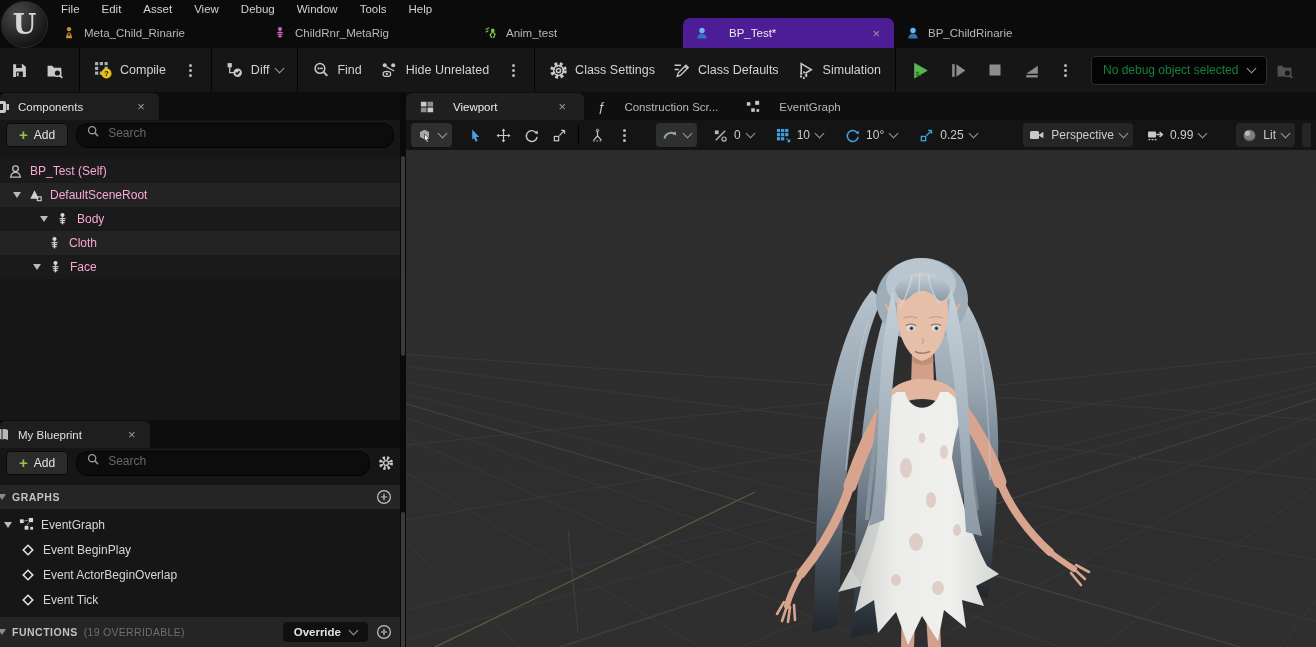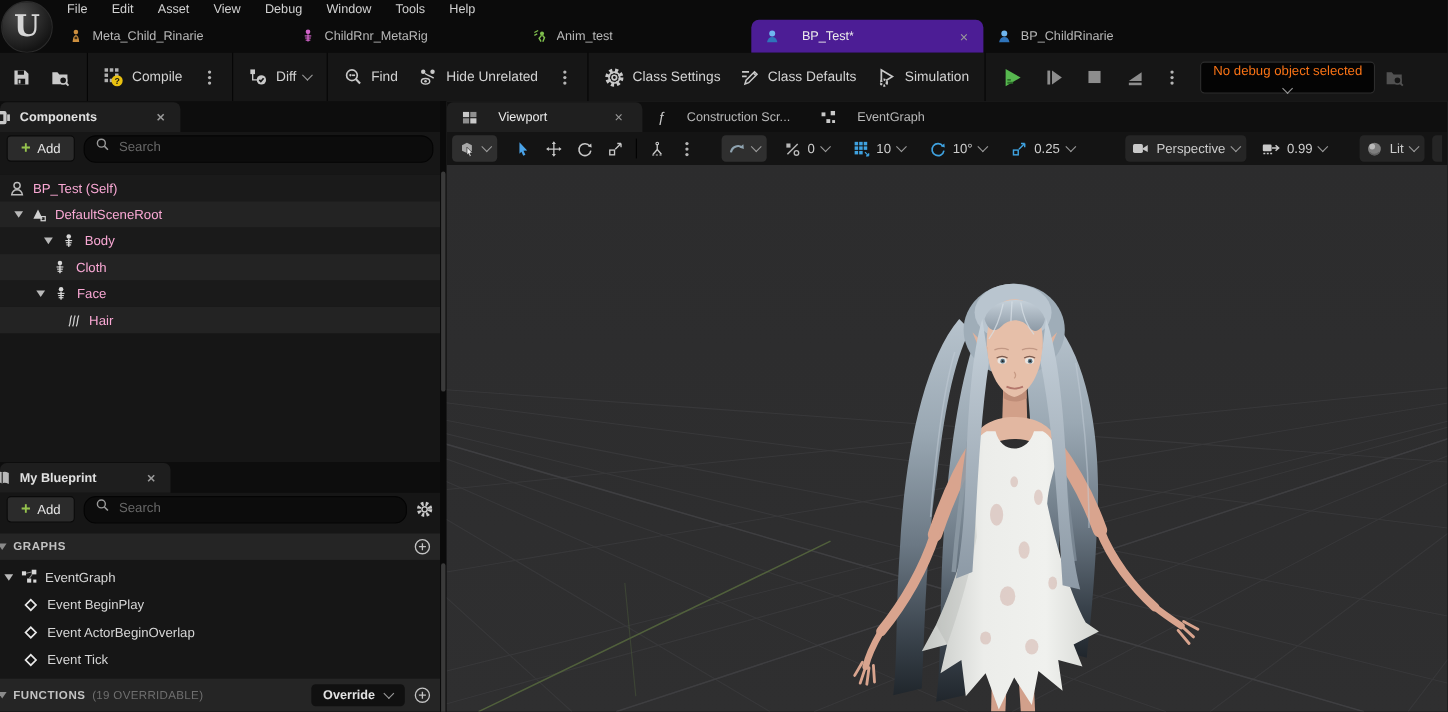--- a/index.html
+++ b/index.html
@@ -26,28 +26,28 @@
         font-size:11.5px;color:#b8b8b8;}
   .atab.active{background:#4c1d95;border-radius:7px 7px 0 0;color:#ececec;gap:20px;}
   .atab .lbl{white-space:nowrap;overflow:hidden;text-overflow:ellipsis;}
   .atab .xclose{margin-left:auto;}
 
   
   .toolbar{position:absolute;top:48px;left:0;right:0;height:44px;background:#161616;
            display:flex;align-items:center;padding:0 2px;}
   .tbtn{display:flex;align-items:center;gap:7px;padding:0 9px;height:44px;font-size:12.5px;color:#d2d2d2;}
   .debug-dd{display:flex;align-items:center;gap:10px;background:#040404;border:1px solid #2d2d2d;
-            border-radius:4px;height:27px;padding:0 11px;font-size:12px;color:#f97316;margin-left:10px;flex-direction:column;}
+            border-radius:4px;height:27px;padding:0 11px;font-size:12px;color:#15803d;margin-left:10px;}
   .dim{opacity:.45;}
 
   
   .leftcol{position:absolute;top:92px;left:0;width:400px;bottom:0;background:#161616;overflow:hidden;}
   .pstrip{height:28px;background:#0d0d0d;display:flex;align-items:flex-end;}
   .ptab{height:27px;background:#1e1e1e;border-radius:6px 6px 0 0;display:flex;align-items:center;gap:8px;
-        padding:0 10px 0 0;font-size:11.5px;color:#e0e0e0;min-width:140px;font-weight:bold;}
+        padding:0 10px 0 0;font-size:11.5px;color:#e0e0e0;min-width:140px;}
   .ptab .cuticon{margin-left:-6px;}
   .addrow{height:30px;display:flex;align-items:center;gap:8px;padding:0 6px;}
   .add-btn{display:flex;align-items:center;gap:6px;background:#2b2b2b;border:1px solid #0a0a0a;
            border-radius:4px;height:22px;padding:0 12px;font-size:12px;color:#e4e4e4;}
   .plus{color:#96c34e;font-size:15px;font-weight:bold;line-height:0;}
   .search{flex:1;display:flex;align-items:flex-start;gap:7px;background:#0c0c0c;border:1px solid #040404;
           border-radius:11px;height:21px;padding:1px 10px;}
   .search input{flex:1;background:transparent;border:0;outline:0;color:#cfcfcf;font-size:12px;min-width:0;}
   .search input::placeholder{color:#686868;}
   .tree{margin-top:9px;}
@@ -399,28 +399,20 @@
       <span class="icon">
         <svg width="15" height="15" viewBox="0 0 16 16">
             <circle cx="8" cy="3.2" r="2.2" fill="#d8d8d8"></circle>
             <rect x="7.3" y="5.6" width="1.4" height="7.6" fill="#d8d8d8"></rect>
             <rect x="4.7" y="6.6" width="6.6" height="1.1" fill="#d8d8d8"></rect>
             <rect x="5.2" y="8.7" width="5.6" height="1.1" fill="#d8d8d8"></rect>
             <rect x="5.7" y="10.8" width="4.6" height="1.1" fill="#d8d8d8"></rect>
           </svg>
       </span>
       <span>Face</span>
-    </div>
-    <div class="trow alt" style="padding-left:59px">
-      <span class="icon">
-        <svg width="15" height="15" viewBox="0 0 16 16">
-            <path d="M4,13.5 C6,10 4.5,7 6.5,3 M7.5,13.5 C9.5,10 8,7 10,3 M11,13.5 C13,10 11.5,7 13.5,3" stroke="#d2d2d2" stroke-width="1.2" fill="none"></path>
-          </svg>
-      </span>
-      <span>Hair</span>
     </div>
   </div>
 
   <div style="position:absolute;top:328px;left:0;right:0;bottom:0;">
     <div class="pstrip">
       <div class="ptab">
         <span class="icon cuticon">
           <svg width="16" height="16" viewBox="0 0 16 16">
               <path d="M2,3 C5,1.5 7,1.5 8,3 C9,1.5 11,1.5 14,3 V13 C11,11.5 9,11.5 8,13 C7,11.5 5,11.5 2,13 Z" fill="#b9b9b9"></path>
               <path d="M8,3 V13" stroke="#1e1e1e" stroke-width="1"></path>

